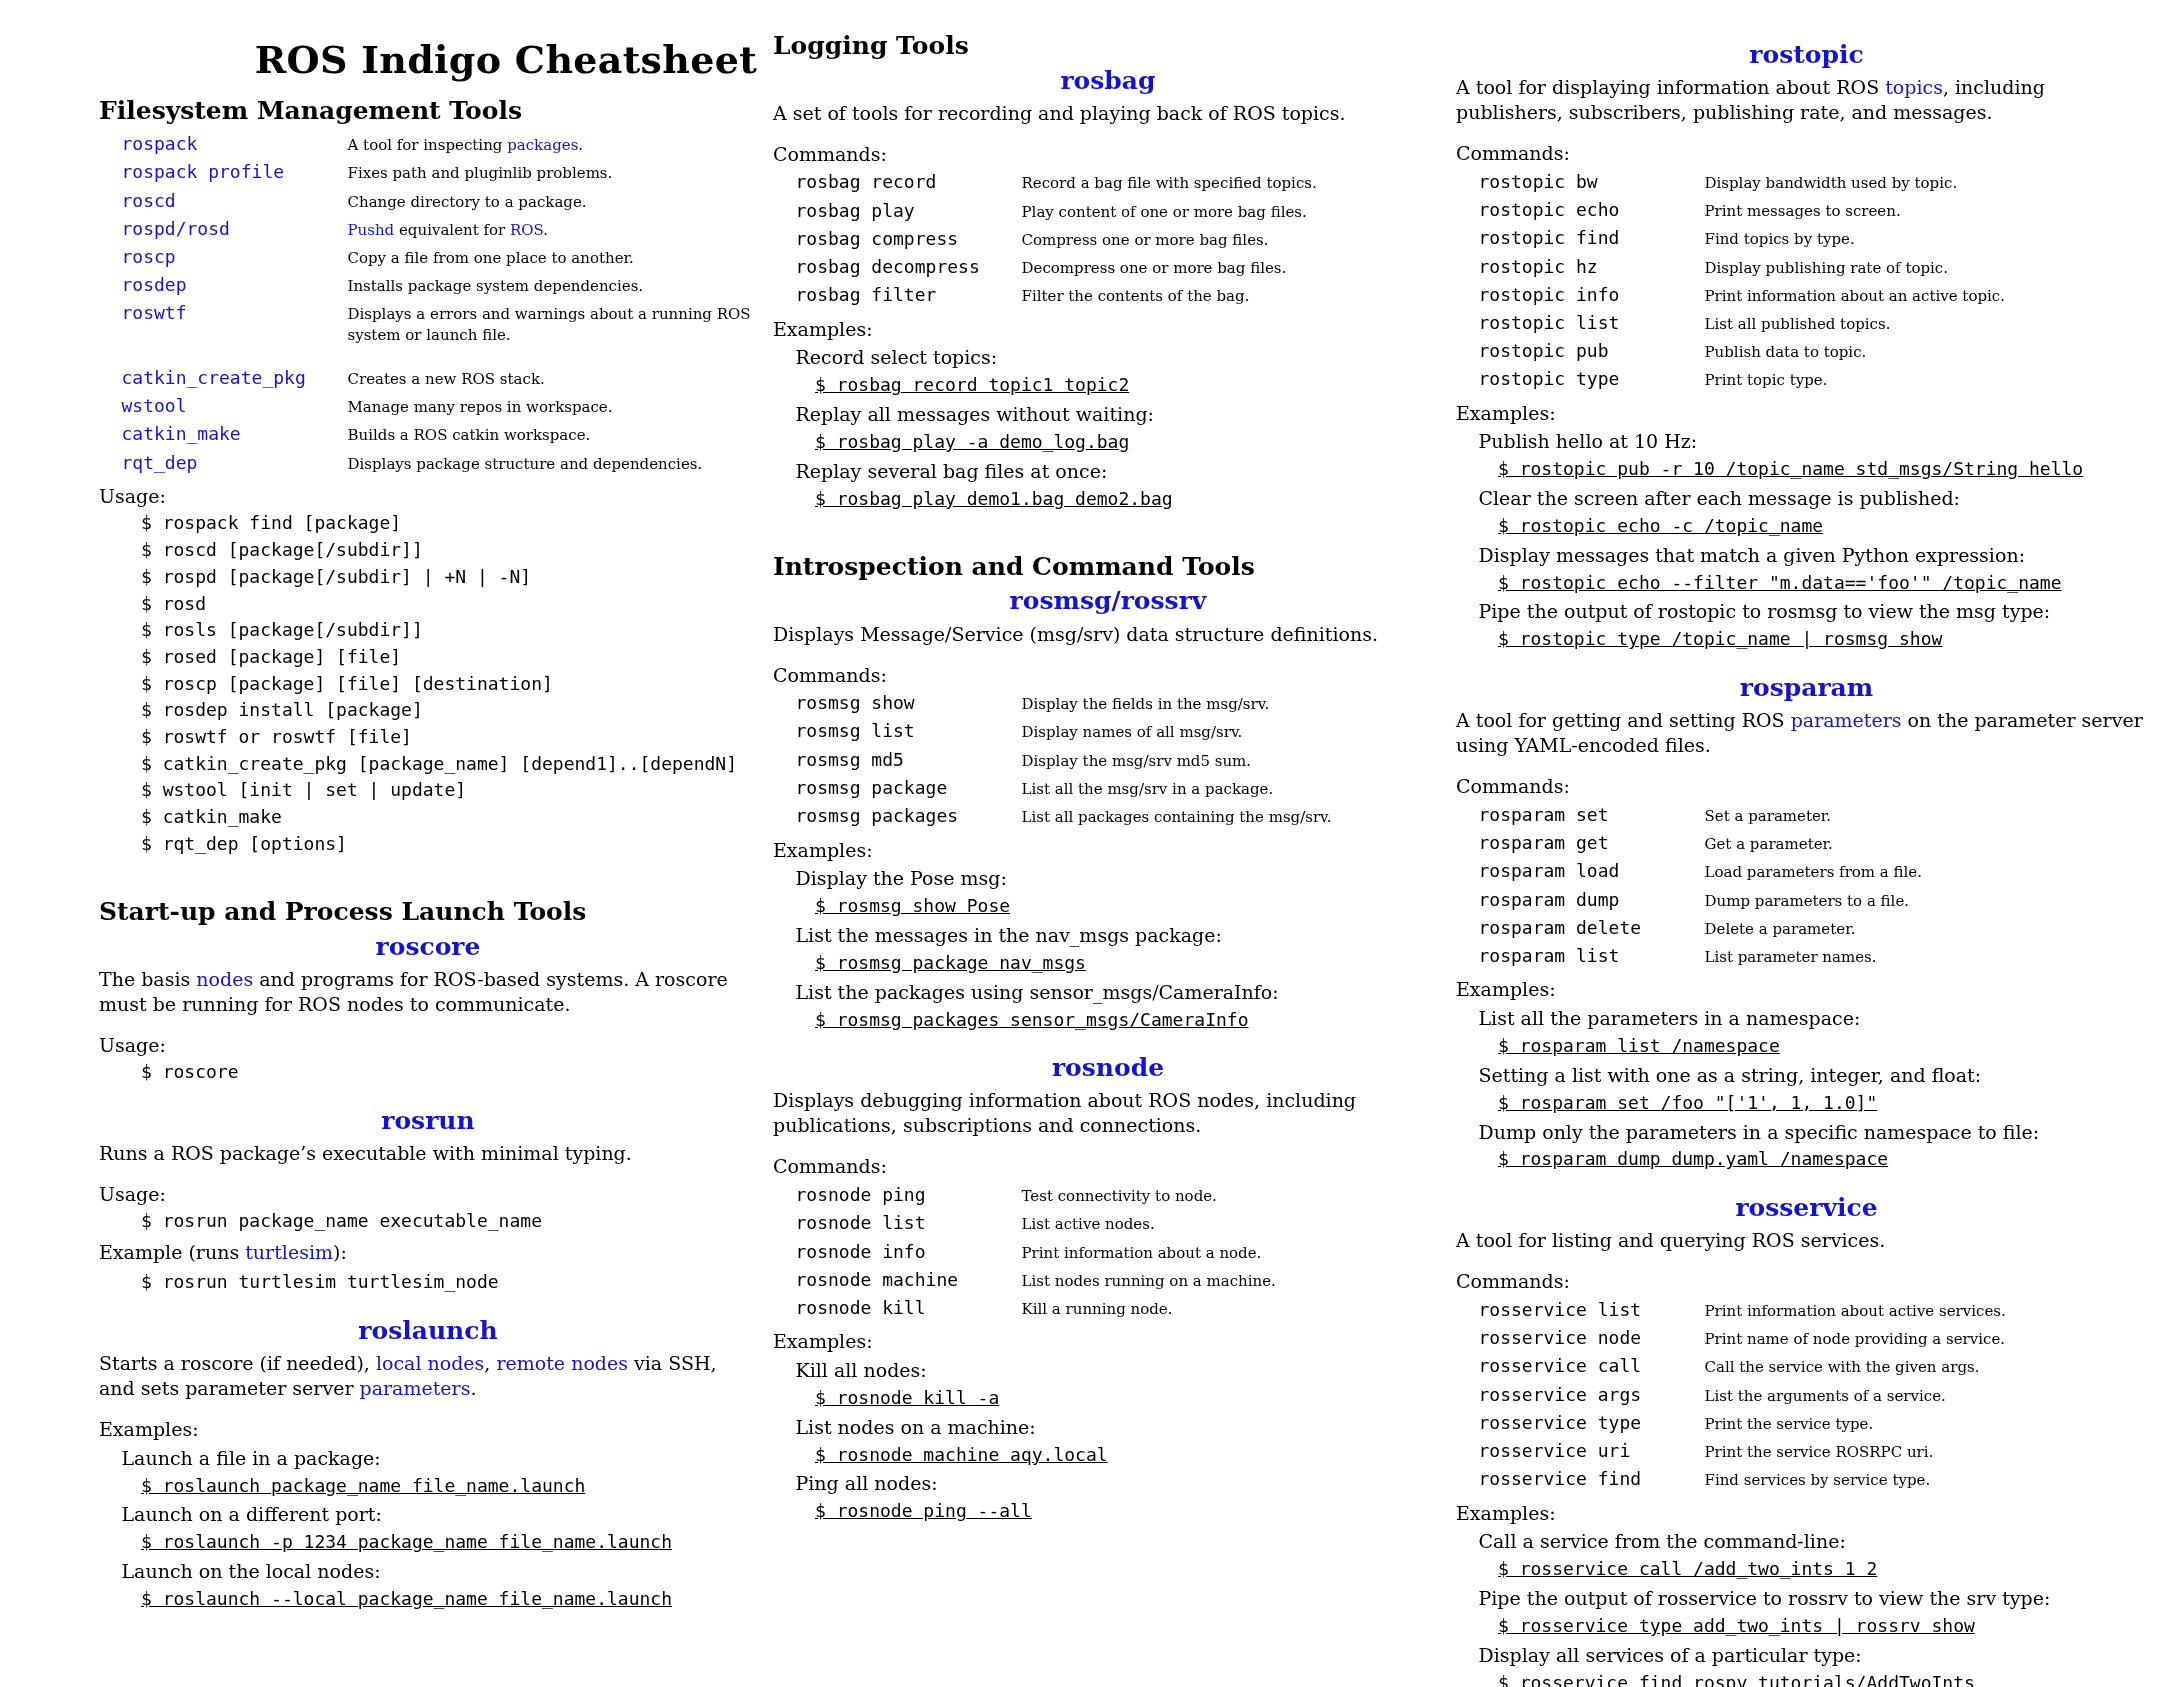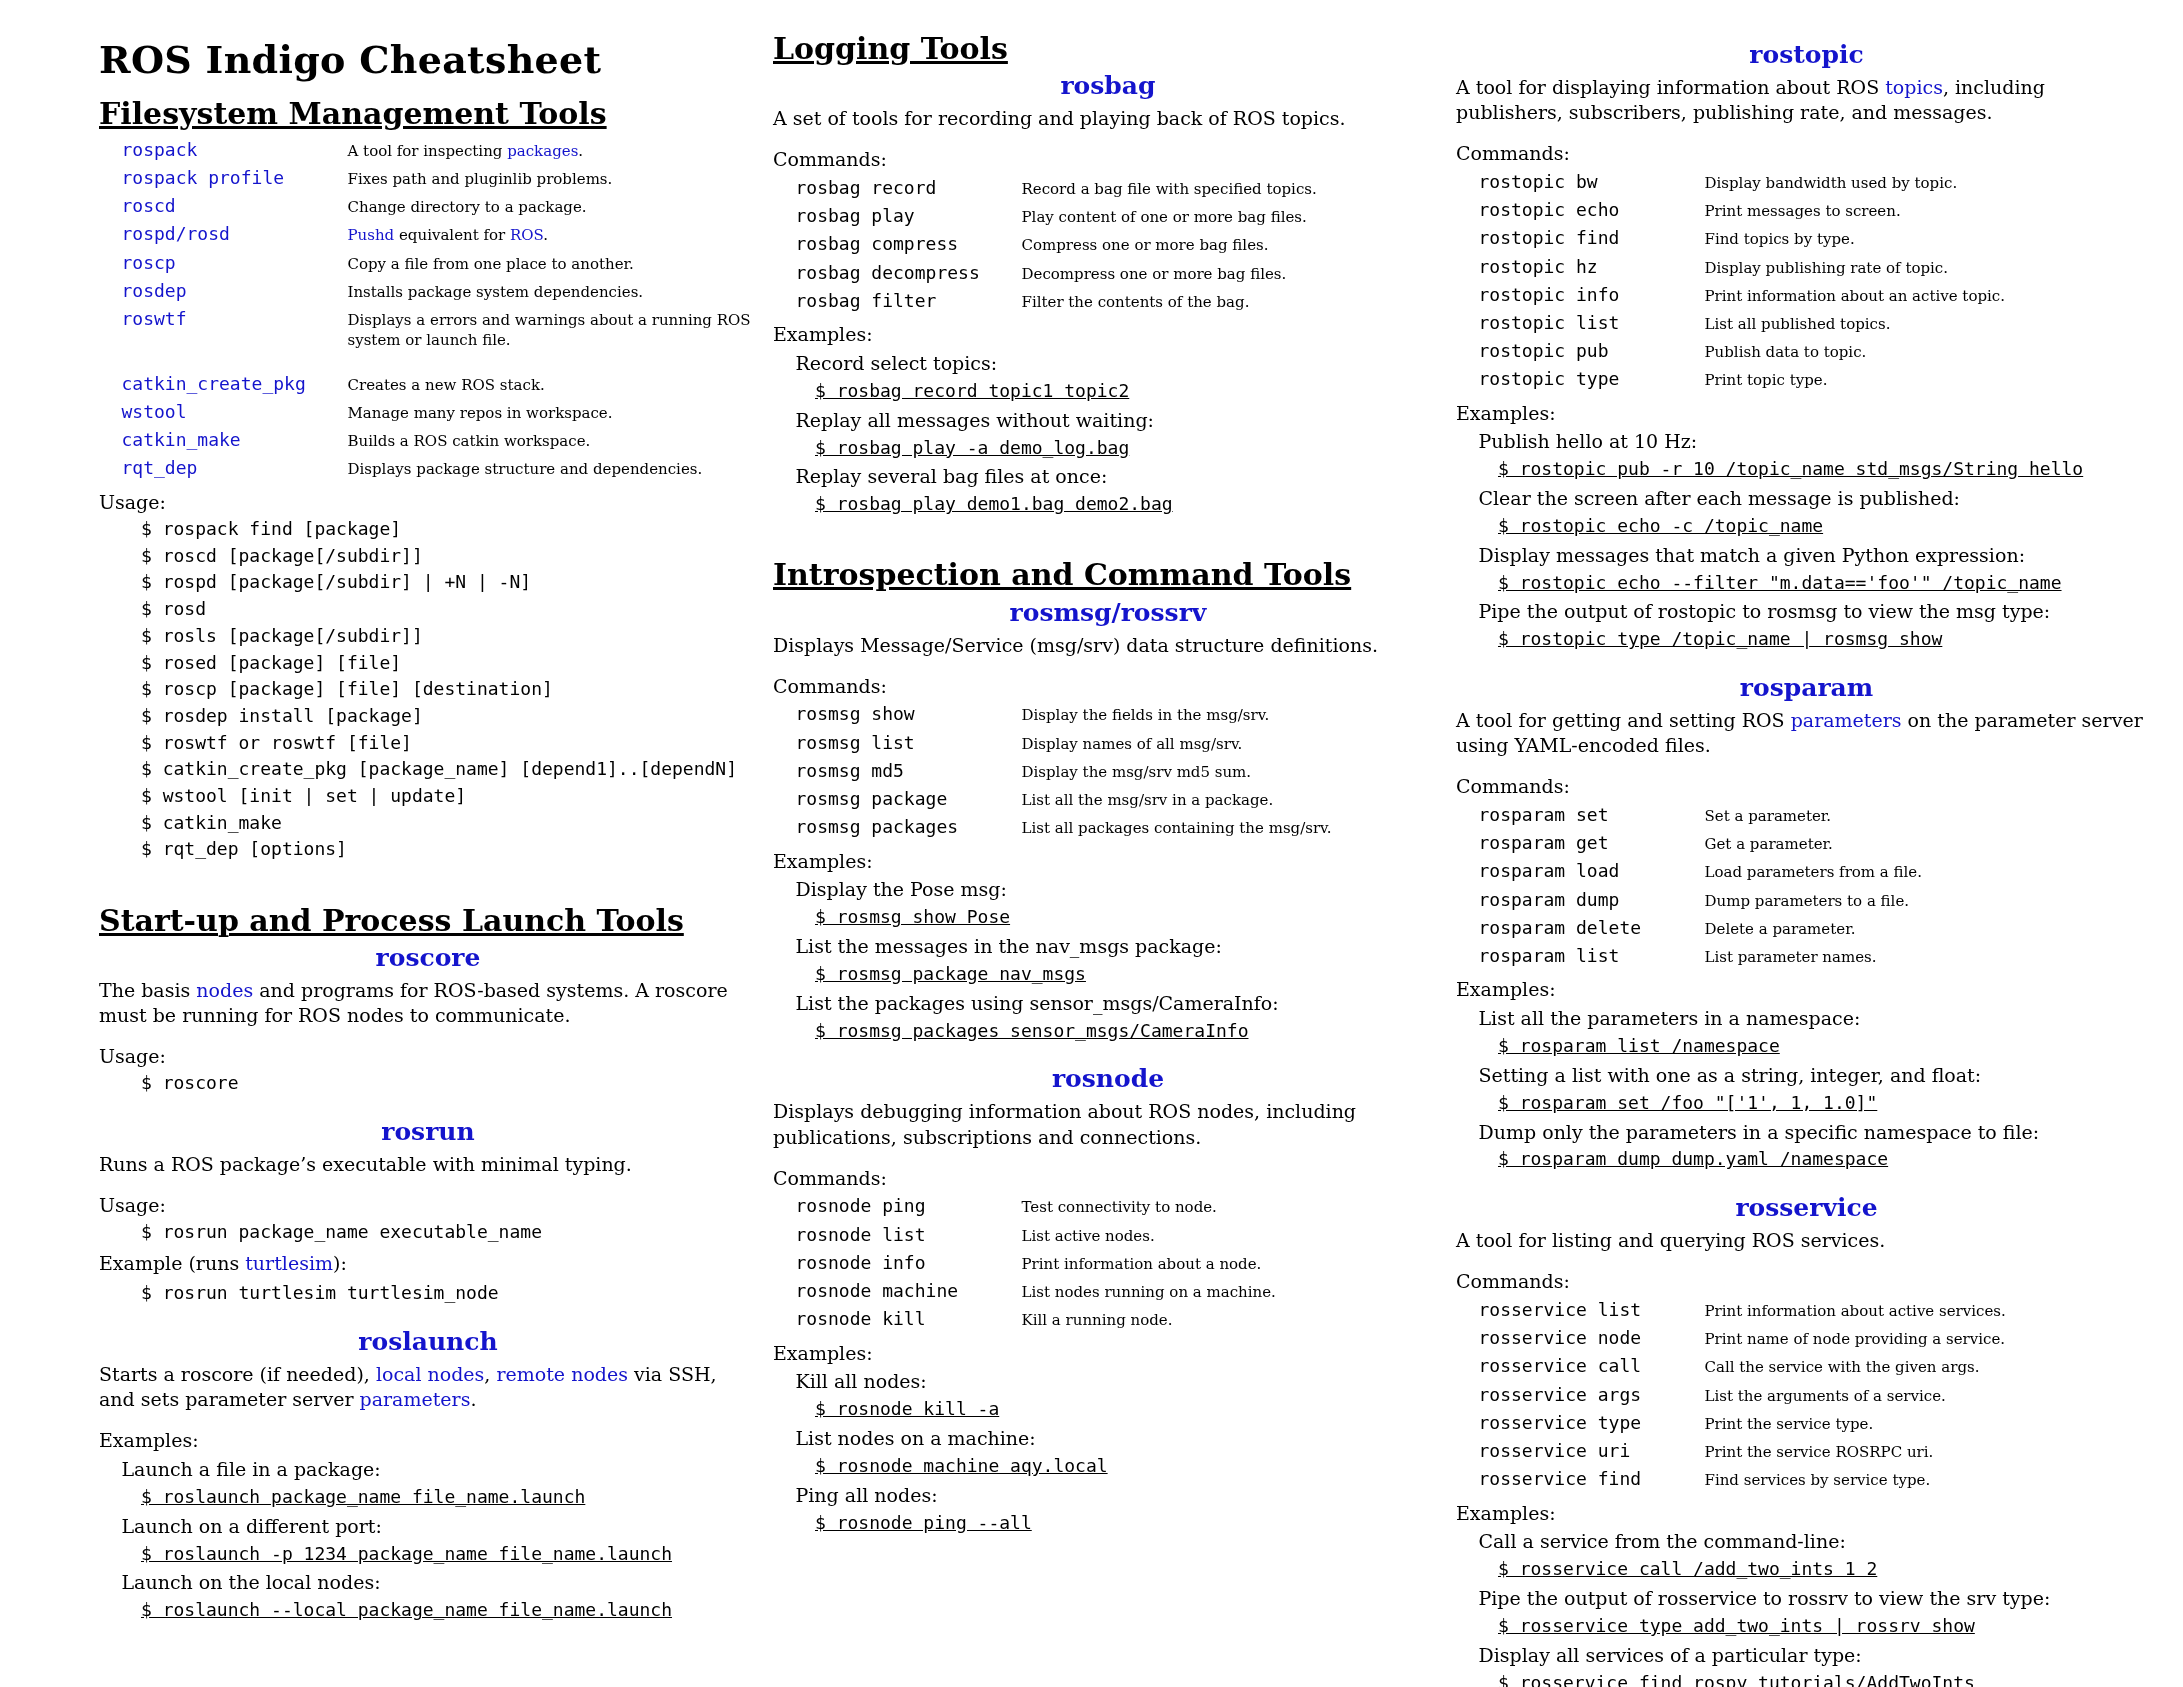--- a/index.html
+++ b/index.html
@@ -7,22 +7,22 @@
   body{
     width:2183px; height:1687px; position:relative;
     font-family:"DejaVu Serif","Liberation Serif",serif; color:#000;
   }
   .page{ position:absolute; inset:0; background:#fff; }
   .col{ position:absolute; top:0; }
   #col1{ left:99px;  width:658px;  }
   #col2{ left:773px; width:670px; }
   #col3{ left:1456px; width:701px; }
 
-  .title{ font-size:38px; font-weight:bold; text-align:left; margin:37px 0 5.3px 0; letter-spacing:0.3px; }
-  .h1{ font-size:30px; font-weight:bold; margin:42px 0 6.6px 0; line-height:1.12;text-decoration:underline; }
+  .title{ font-size:38px; font-weight:bold; text-align:right; margin:37px 0 5.3px 0; letter-spacing:0.3px; }
+  .h1{ font-size:25px; font-weight:bold; margin:42px 0 6.6px 0; line-height:1.12; }
   .col .h1:first-child{ margin-top:32px; }
   .title + .h1{ margin-top:14.6px; }
   .h2{ font-size:25px; font-weight:bold; color:var(--accent); margin:22.5px 0 5.3px 0; line-height:1.1;text-align:center; }
   .h1 + .h2{ margin-top:2.6px; }
   .col .h2:first-child{ margin-top:41px; }
   .p{ font-size:19px; line-height:1.32; margin:6.6px 0 5.3px 0; }
   .label{ font-size:19px; line-height:1.3; margin:9.3px 0 1.3px 0; }
   .p + .label{ margin-top:16px; }
 
   .cmdtable{ margin:1.3px 0 5.3px 0; }

